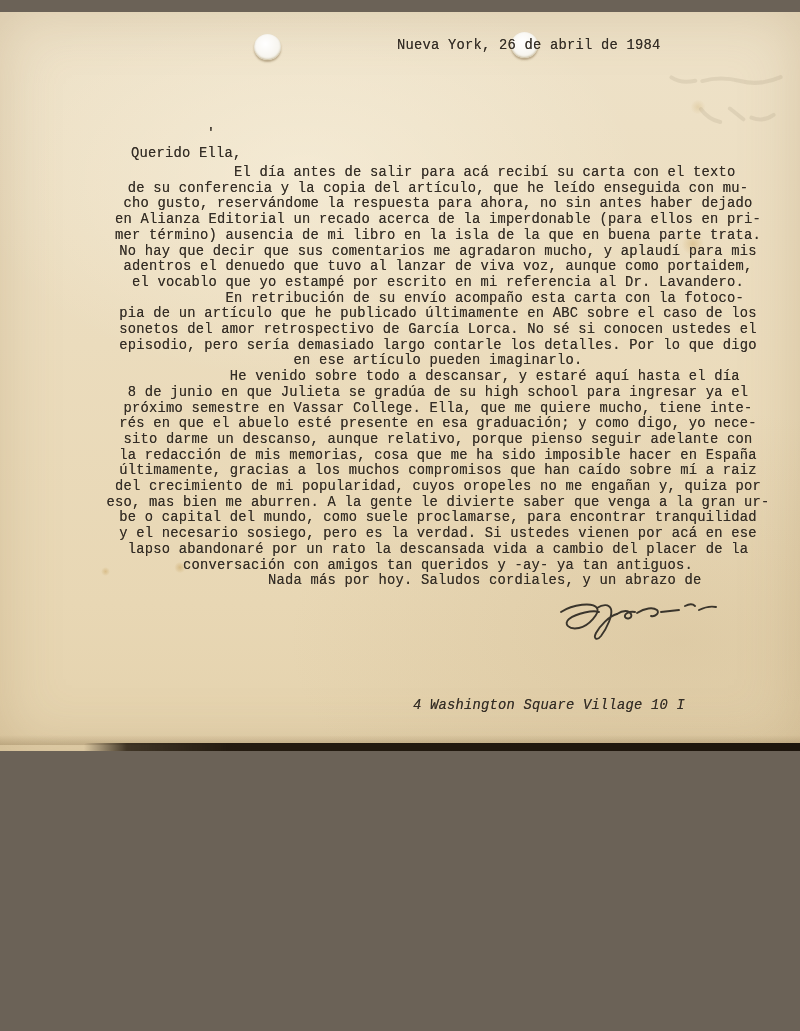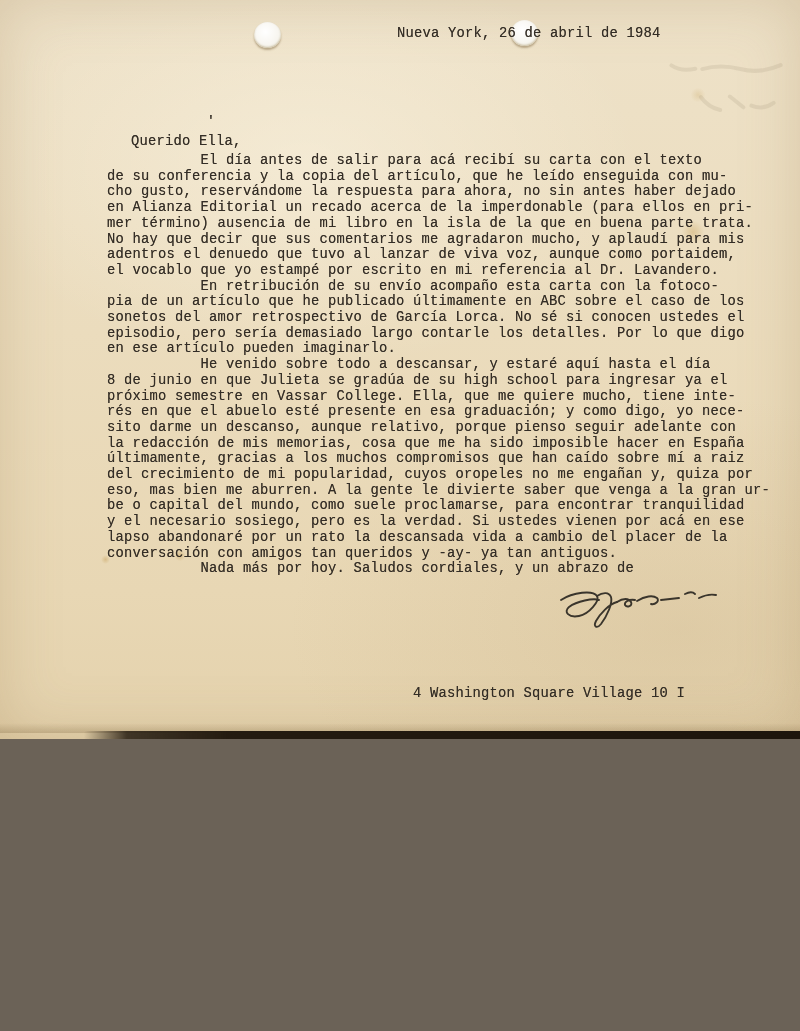--- a/index.html
+++ b/index.html
@@ -1,19 +1,19 @@
 <!DOCTYPE html>
 <html style="--ink: #332d26;"><head>
 <meta charset="utf-8">
 <style>
   html,body{margin:0;padding:0;background:#6b6257;}
   .page{
     position:relative;
     width:800px;height:739px;
-    margin:0 auto;
+    margin:12px auto;
     overflow:hidden;
     font-family:"Liberation Mono","DejaVu Sans Mono",monospace;
     color:var(--ink,#332d26);
     background:
       radial-gradient(ellipse 60% 40% at 38% 22%, rgba(255,250,236,0.40), rgba(255,250,236,0) 70%),
       radial-gradient(ellipse 70% 45% at 85% 85%, rgba(186,160,115,0.20), rgba(186,160,115,0) 70%),
       linear-gradient(180deg,#eee2c9 0%,#ebdcbd 45%,#e8d7b4 80%,#e4d2ad 100%);
     box-shadow:inset 0 0 60px rgba(150,120,70,0.25);
   }
   
@@ -21,22 +21,22 @@
     position:absolute;
     font-size:13.8px;
     letter-spacing:0.22px;
     line-height:15.7px;
     white-space:pre;
     text-shadow:0 0 0.5px rgba(40,30,20,0.6);
   }
   .tline{white-space:pre;}
   .dateline{top:26px;left:397px;}
   .salutation{top:118px;left:97px;}
-  .body-block{top:153px;left:107px;width:690px;}
-  .address{top:651px;left:413px;line-height:17px;}
+  .body-block{top:153px;left:93px;width:690px;text-align:center;}
+  .address{top:651px;left:413px;line-height:17px;font-style:italic;}
   .ov-apos{position:absolute;left:110px;top:-5px;font-size:13px;}
   
   .hole{
     position:absolute;width:27px;height:26px;border-radius:50%;
     background:radial-gradient(circle at 42% 38%, #ffffff 0%, #f7f5ef 60%, #eceade 100%);
     box-shadow:0 2px 2px rgba(120,95,55,0.45), inset 0 -1px 2px rgba(190,175,140,0.8);
   }
   .hole-1{left:254px;top:22px;}
   .hole-2{left:511px;top:20px;}
   

